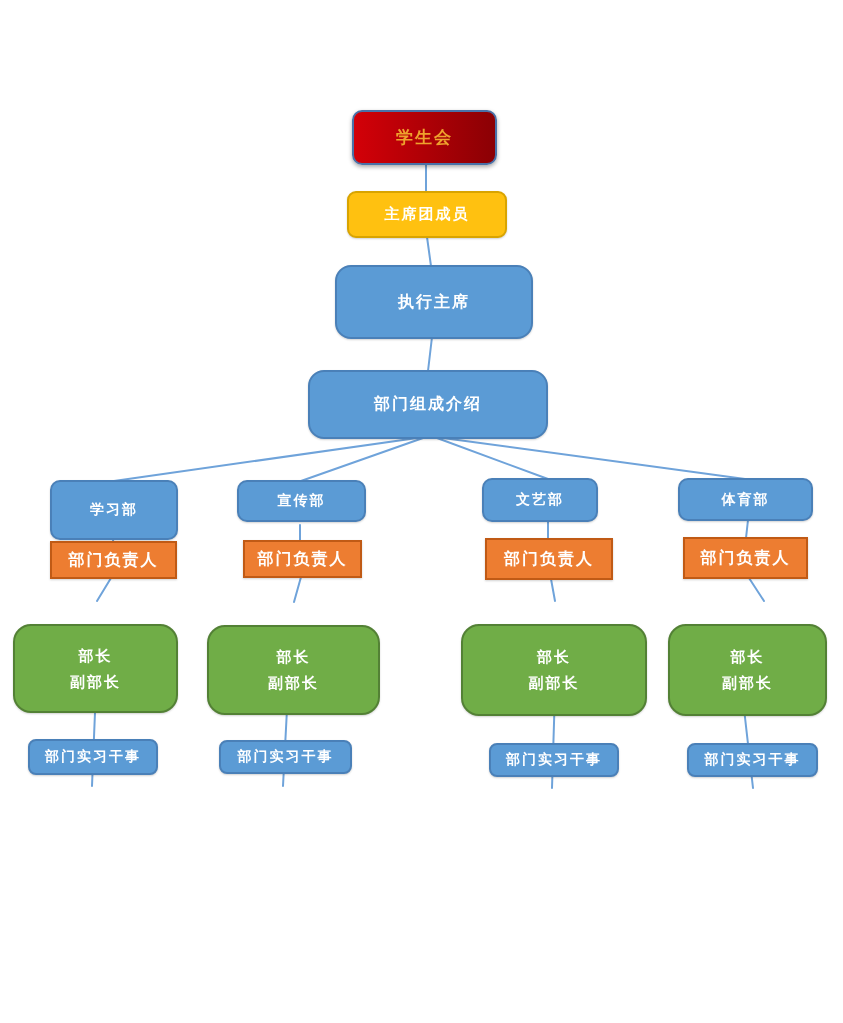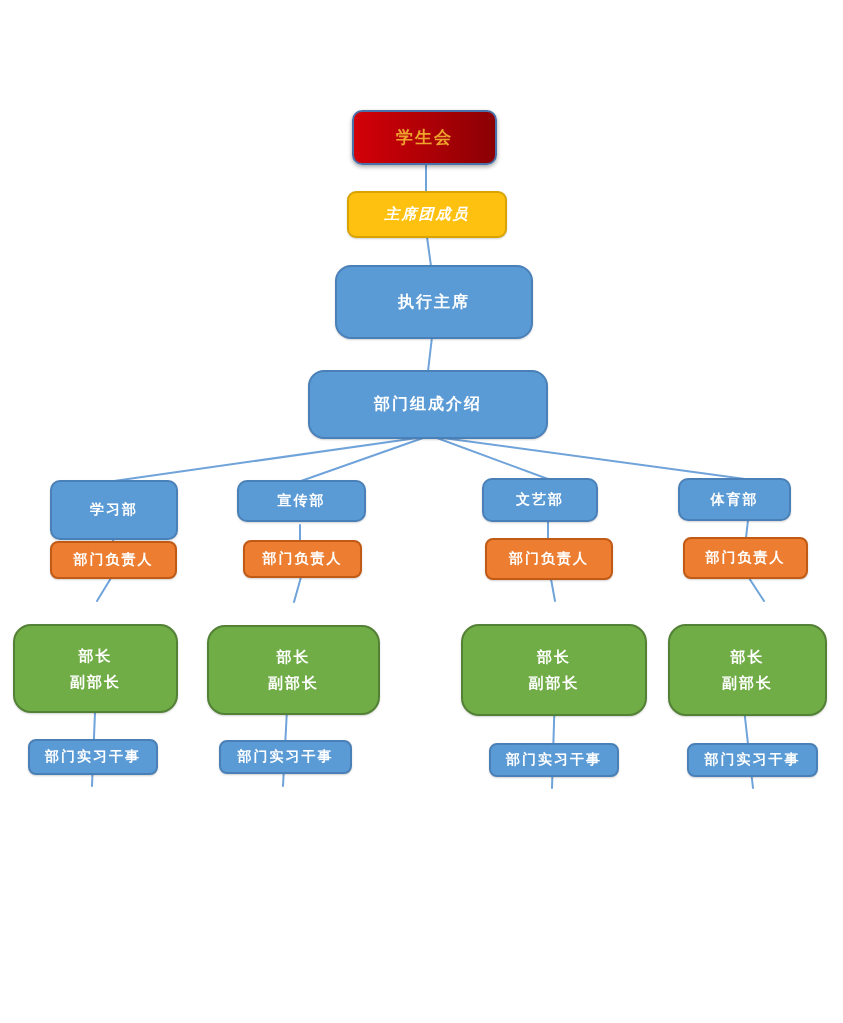--- a/index.html
+++ b/index.html
@@ -45,39 +45,38 @@
     border-radius: 10px;
     color: var(--red-text, #eea22d);
     font-size: 17px;
     box-shadow: 0 2px 4px rgba(0,0,0,0.35);
   }
   .node.yellow {
     background: var(--yellow, #ffc110);
     border: 2px solid var(--yellow-border, #d9a400);
     border-radius: 9px;
     font-size: 15px;
-    font-style: italic;
   }
   .node.blue-lg {
     background: var(--blue, #5b9bd5);
     border: 2px solid var(--blue-border, #4a80b8);
     border-radius: 16px;
     font-size: 16px;
   }
   .node.blue-sm {
     background: var(--blue, #5b9bd5);
     border: 2px solid var(--blue-border, #4a80b8);
     border-radius: 10px;
     font-size: 14px;
   }
   .node.orange {
     background: var(--orange, #ed7d31);
     border: 2px solid var(--orange-border, #c05a15);
-    border-radius: 8px;
-    font-size: 14px;
+    border-radius: 0;
+    font-size: 16px;
   }
   .node.green {
     background: var(--green, #70ad47);
     border: 2px solid var(--green-border, #538135);
     border-radius: 18px;
     font-size: 15px;
     line-height: 26px;
     margin-top: 24px;
   }
 </style>
@@ -139,21 +138,21 @@
   <div class="node blue-sm" style="left:219px;top:740px;width:133px;height:34px;border-radius:8px">部门实习干事</div>
 
   <div class="node blue-sm" style="left:482px;top:478px;width:116px;height:44px">文艺部</div>
   <div class="node orange" style="left:485px;top:538px;width:128px;height:42px">部门负责人</div>
   <div class="node green" style="left:461px;top:600px;width:186px;height:92px">
     <div>部长</div>
     <div>副部长</div>
   </div>
   <div class="node blue-sm" style="left:489px;top:743px;width:130px;height:34px;border-radius:8px">部门实习干事</div>
 
-  <div class="node blue-sm" style="left:678px;top:478px;width:113px;height:43px">体育部</div>
+  <div class="node blue-sm" style="left:678px;top:478px;width:135px;height:43px">体育部</div>
   <div class="node orange" style="left:683px;top:537px;width:125px;height:42px">部门负责人</div>
   <div class="node green" style="left:668px;top:600px;width:159px;height:92px">
     <div>部长</div>
     <div>副部长</div>
   </div>
   <div class="node blue-sm" style="left:687px;top:743px;width:131px;height:34px;border-radius:8px">部门实习干事</div>
 
 </div>
 
 </body></html>

